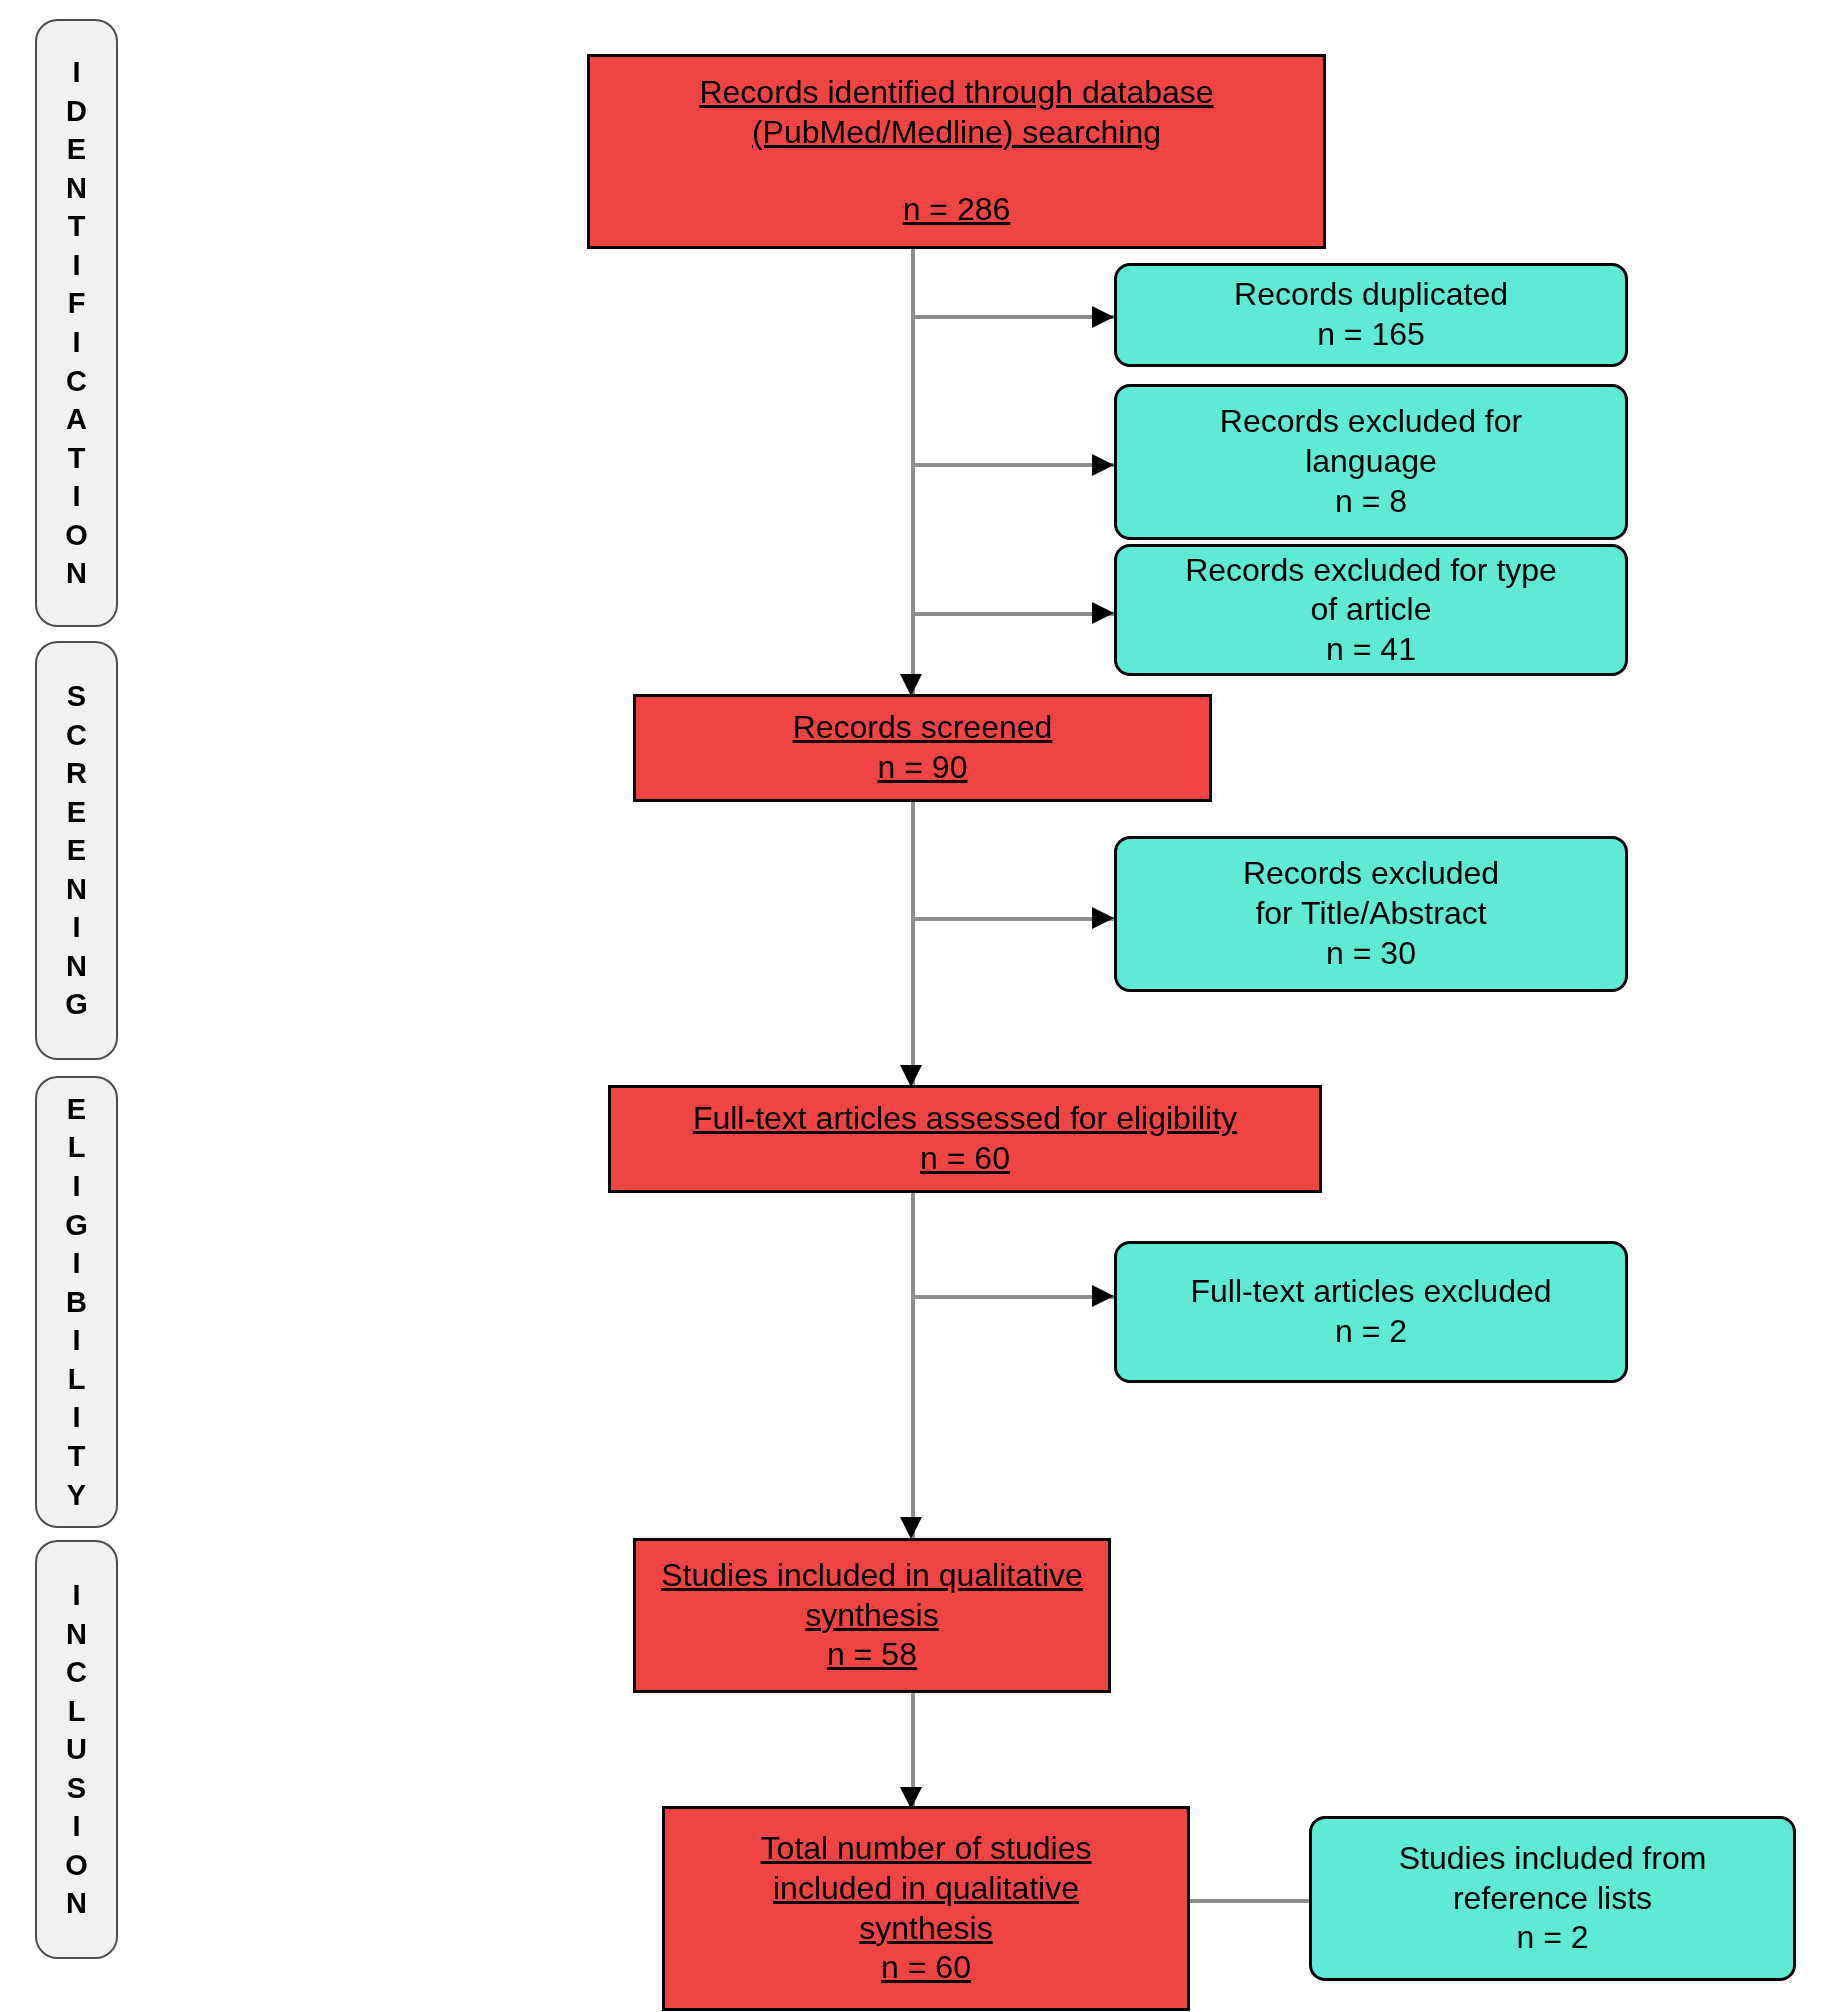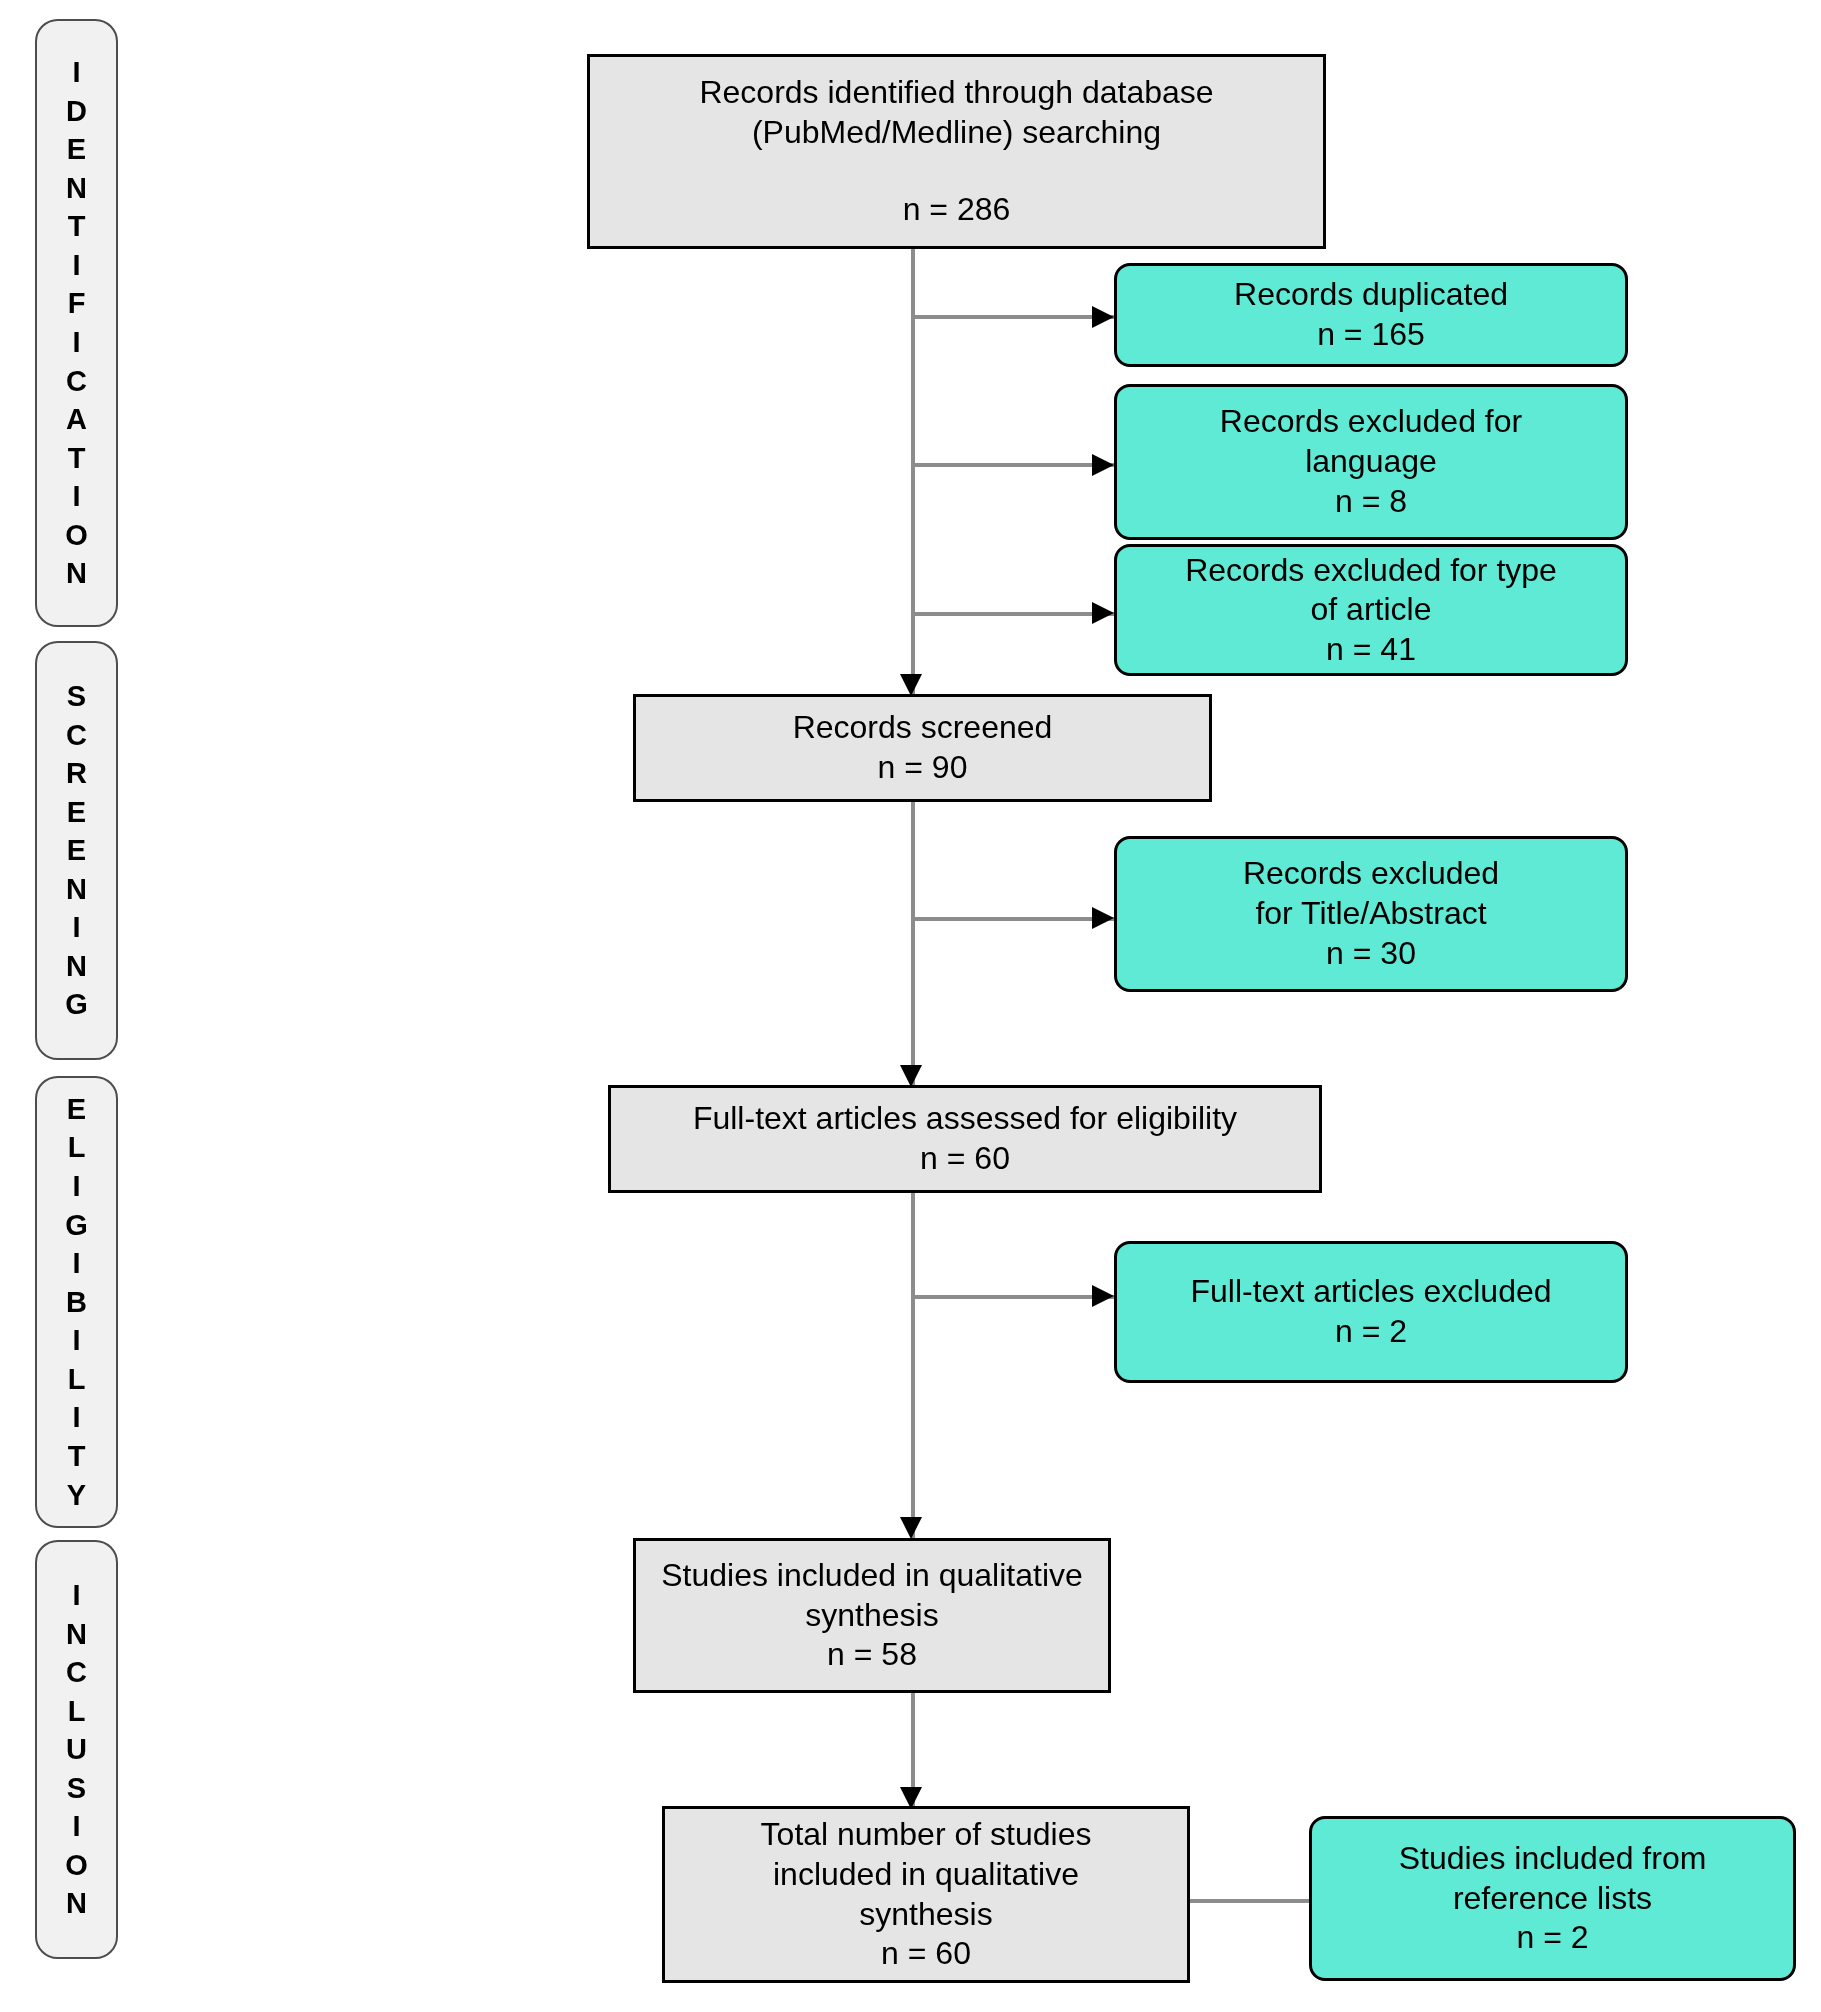--- a/index.html
+++ b/index.html
@@ -47,21 +47,21 @@
     display: flex;
     flex-direction: column;
     align-items: center;
     justify-content: center;
     text-align: center;
     color: #000000;
     font-size: 32px;
     line-height: 1.24;
     padding: 3.5px 8.7px;
   }
-  .box.shaded { background: #e5e5e5; }
+  .box.shaded { background: #ef4444; text-decoration: underline; }
   .box.plain  { background: #5eead4; border-radius: 16px; }
   .box .ln { display: block; white-space: nowrap; }
   .box .spacer { display: block; height: 38px; }
 
   
   .vline {
     position: absolute;
     background: #8c8c8c;
     width: 3.5px;
   }
@@ -226,21 +226,21 @@
     <span class="ln">Full-text articles excluded</span>
     <span class="ln">n = 2</span>
   </div>
 
   <div class="box shaded" style="left:633px; top:1538px; width:478px; height:155px;">
     <span class="ln">Studies included in qualitative</span>
     <span class="ln">synthesis</span>
     <span class="ln">n = 58</span>
   </div>
 
-  <div class="box shaded" style="left:662px; top:1806px; width:528px; height:177px;text-align:center;">
+  <div class="box shaded" style="left:662px; top:1806px; width:528px; height:205px;text-align:center;">
     <span class="ln">Total number of studies</span>
     <span class="ln">included in qualitative</span>
     <span class="ln">synthesis</span>
     <span class="ln">n = 60</span>
   </div>
 
   <div class="box plain" style="left:1309px; top:1816px; width:487px; height:165px;">
     <span class="ln">Studies included from</span>
     <span class="ln">reference lists</span>
     <span class="ln">n = 2</span>

